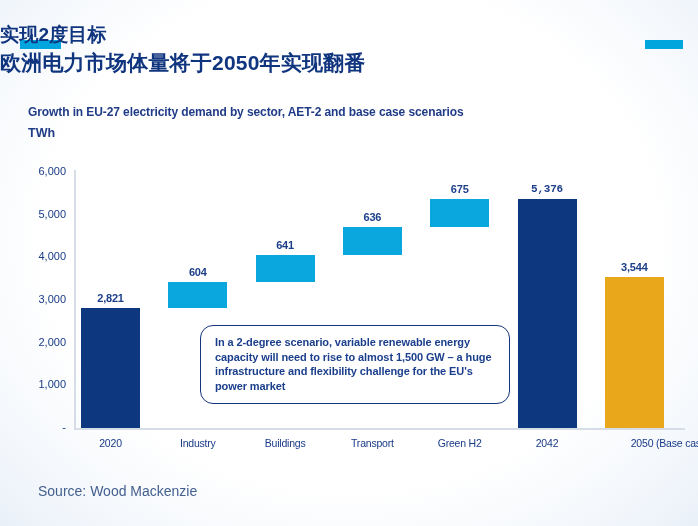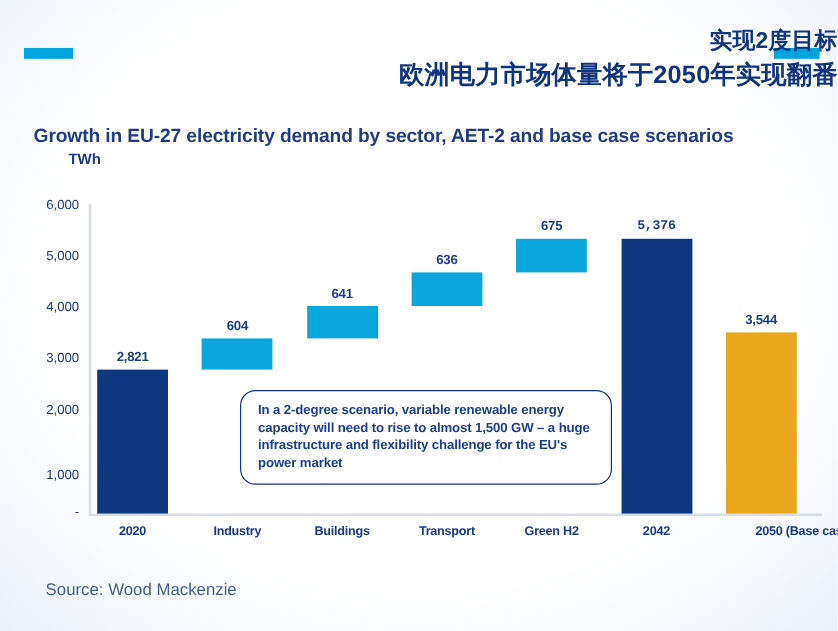--- a/index.html
+++ b/index.html
@@ -18,36 +18,36 @@
   }
   
   .deco-bar{
     position:absolute;height:9px;background:#00a5de;
   }
   .deco-left{left:20px;top:40px;width:41px;}
   .deco-right{left:645px;top:40px;width:38px;}
 
   .title-block{
     position:absolute;left:0;top:22px;width:698px;
-    text-align:right;
+    text-align:left;
     color:#10357f;
     font-weight:bold;
     letter-spacing:.2px;
   }
   .title-l1{font-size:19px;line-height:26px;}
   .title-l2{font-size:21px;line-height:29px;}
 
   .subtitle{
     position:absolute;left:28px;top:105px;
-    font-size:16px;font-weight:bold;color:#203c87;
+    font-size:12px;font-weight:bold;color:#203c87;
     letter-spacing:-0.1px;
   }
   .unit{
     position:absolute;left:28px;top:126px;
-    font-size:12.5px;font-weight:bold;color:#203c87;margin-left:29px;
+    font-size:12.5px;font-weight:bold;color:#203c87;
   }
 
   
   #plot{
     position:absolute;left:0;top:0;width:698px;height:526px;
   }
   .axis-line{
     position:absolute;left:74px;top:170px;width:1.5px;height:259px;
     background:#d6dde6;
   }
@@ -67,21 +67,21 @@
   .bar.cyan{background:#0aa6de;}
   .bar.amber{background:#e9a81c;}
 
   .bar-label{
     position:absolute;text-align:center;
     font-size:11px;font-weight:bold;color:#1d3f8a;
     letter-spacing:-0.2px;
   }
   .cat-label{
     position:absolute;text-align:center;top:437px;
-    font-size:10.5px;font-weight:bold;color:#183a87;
+    font-size:10.5px;font-weight:normal;color:#183a87;
     letter-spacing:-0.2px;
   }
 
   
   .callout{
     position:absolute;left:200px;top:325px;width:310px;
     box-sizing:border-box;
     border:1.6px solid #15357d;
     border-radius:13px;
     background:#ffffff;
@@ -110,21 +110,21 @@
   </div>
 
   <div class="subtitle">Growth in EU-27 electricity demand by sector, AET-2 and base case scenarios</div>
   <div class="unit">TWh</div>
 
   <div id="plot">
     <div class="axis-line"></div>
     <div class="base-line"></div>
     <div id="yticks">
         <div class="ytick" style="left: 4px; width: 62px; top: 421px;">-</div>
-        <div class="ytick" style="left: 4px; width: 62px; top: 378.333px; margin-top: 12px;">1,000</div>
+        <div class="ytick" style="left: 4px; width: 62px; top: 378.333px;">1,000</div>
         <div class="ytick" style="left: 4px; width: 62px; top: 335.667px;">2,000</div>
         <div class="ytick" style="left: 4px; width: 62px; top: 293px;">3,000</div>
         <div class="ytick" style="left: 4px; width: 62px; top: 250.333px;">4,000</div>
         <div class="ytick" style="left: 4px; width: 62px; top: 207.667px;">5,000</div>
         <div class="ytick" style="left: 4px; width: 62px; top: 165px;">6,000</div>
       </div>
     <div id="bars">
         <div class="bar navy" style="left: 81px; top: 307.637px; width: 59px; height: 120.363px;"></div>
         <div class="bar cyan" style="left: 168.3px; top: 281.867px; width: 59px; height: 25.7707px;"></div>
         <div class="bar cyan" style="left: 255.6px; top: 254.517px; width: 59px; height: 27.3493px;"></div>

